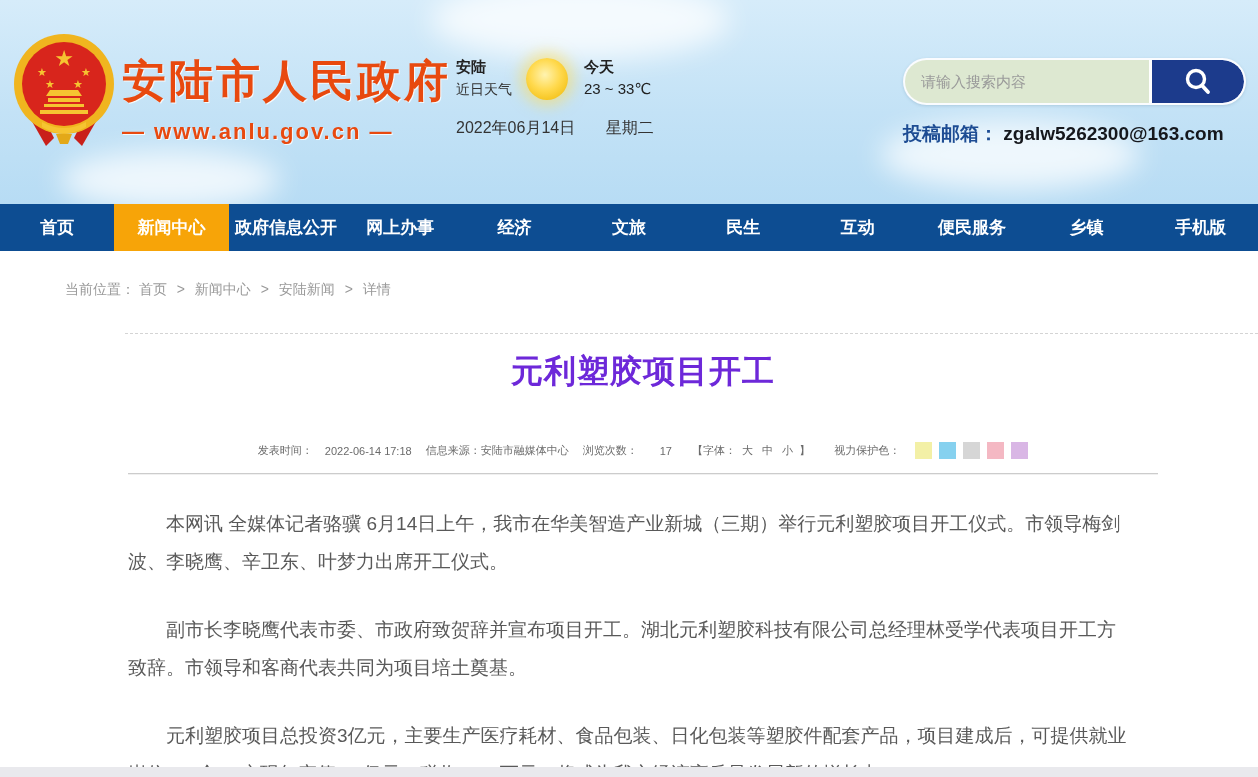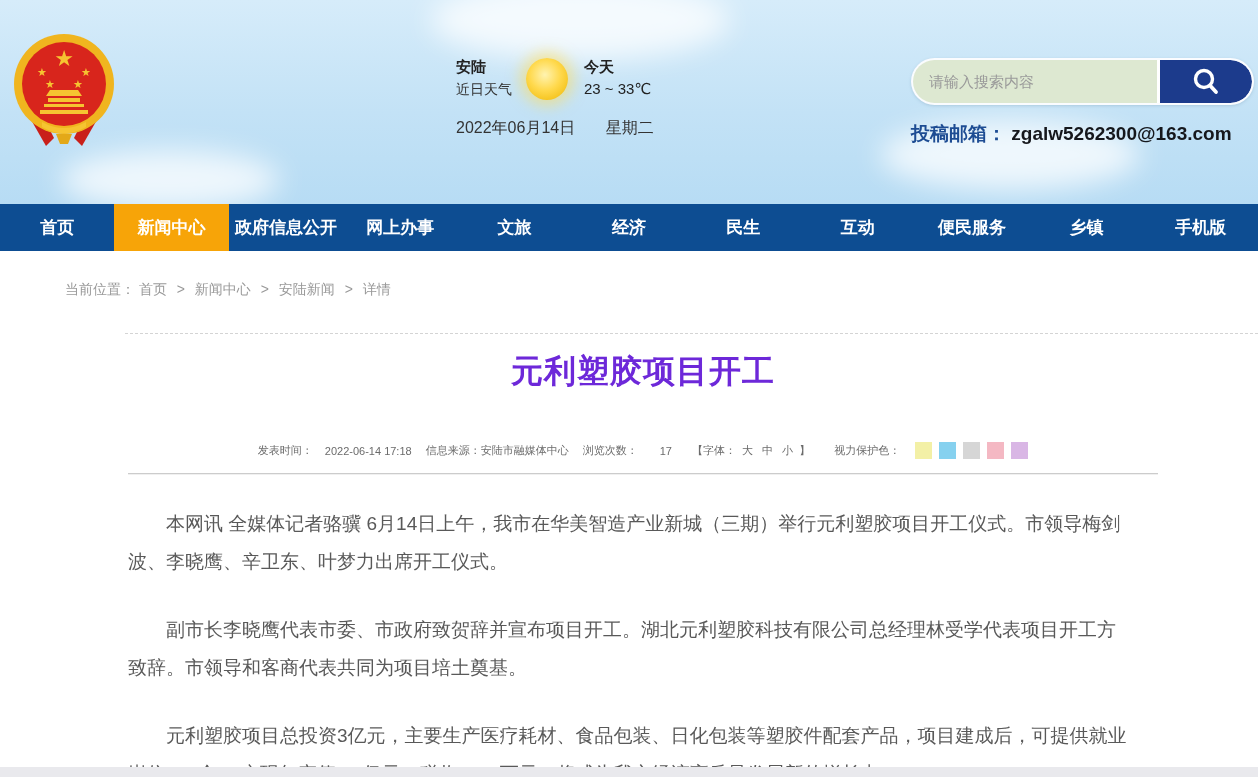--- a/index.html
+++ b/index.html
@@ -28,21 +28,21 @@
   .w-city { font-size:15px; font-weight:bold; line-height:22px; }
   .w-label { font-size:14px; color:#333; line-height:22px; }
   .sun { width:42px; height:42px; margin:2px 16px 0 14px; border-radius:50%;
     background:radial-gradient(circle at 45% 40%, #fff3b0 0%, #ffd94d 45%, #f4c21a 80%);
     box-shadow:0 0 14px 6px rgba(255,220,90,.55); }
   .w-day { font-size:15px; font-weight:bold; line-height:22px; }
   .w-temp { font-size:15px; color:#222; line-height:22px; }
   .w-date { margin-top:18px; font-size:16px; color:#333; }
   .w-week { margin-left:26px; }
 
-  .search-zone { position:absolute; right:2px; top:58px; width:345px; }
+  .search-zone { position:absolute; right:10px; top:58px; width:345px; }
   .search-pill { display:flex; width:343px; height:47px; border-radius:24px; overflow:hidden;
     border:2px solid rgba(250,252,255,.95); background:#fff; box-shadow:0 1px 3px rgba(90,130,160,.25); }
   .search-input { flex:1; border:none; outline:none; background:#dde8d1; padding:0 16px;
     font-size:15px; color:#555; font-family:"Liberation Sans","DejaVu Sans",sans-serif; }
   .search-input::placeholder { color:#9a9a9a; }
   .search-btn { width:92px; border:none; cursor:pointer; background:#1c3b8c;
     border-radius:0 22px 22px 0; display:flex; align-items:center; justify-content:center; margin-left:3px; }
   .email-row { margin-top:16px; font-size:19px; font-weight:bold; white-space:nowrap; }
   .email-label { color:#1d4c93; }
   .email-value { color:#15171c; }
@@ -98,20 +98,24 @@
       <text x="74" y="46" font-size="11" text-anchor="middle" fill="#f6c431">★</text>
       <text x="38" y="58" font-size="11" text-anchor="middle" fill="#f6c431">★</text>
       <text x="66" y="58" font-size="11" text-anchor="middle" fill="#f6c431">★</text>
       <polygon points="34,66 70,66 66,60 38,60" fill="#f6c431"></polygon>
       <rect x="36" y="68" width="32" height="4" fill="#f6c431"></rect>
       <rect x="32" y="74" width="40" height="3" fill="#f6c431"></rect>
       <rect x="28" y="80" width="48" height="4" fill="#f6c431"></rect>
       <path d="M30 92 Q52 104 74 92 L74 97 Q52 110 30 97 Z" fill="#f6c431"></path>
       <polygon points="44,104 60,104 56,114 48,114" fill="#e3a818"></polygon>
     </svg>
+    <div class="brand">
+      <div class="site-title">安陆市人民政府</div>
+      <div class="site-url">— www.anlu.gov.cn —</div>
+    </div>
   </div>
 
   <div class="weather">
     <div class="weather-top">
       <div class="w-col">
         <span class="w-city">安陆</span>
         <span class="w-label">近日天气</span>
       </div>
       <div class="sun"></div>
       <div class="w-col">
@@ -140,22 +144,22 @@
       <span class="email-value">zgalw5262300@163.com</span>
     </div>
   </div>
 </div>
 
 <div class="nav">
   <div class="nav-item">首页</div>
   <div class="nav-item active">新闻中心</div>
   <div class="nav-item">政府信息公开</div>
   <div class="nav-item">网上办事</div>
+  <div class="nav-item">经济</div>
   <div class="nav-item">文旅</div>
-  <div class="nav-item">经济</div>
   <div class="nav-item">民生</div>
   <div class="nav-item">互动</div>
   <div class="nav-item">便民服务</div>
   <div class="nav-item">乡镇</div>
   <div class="nav-item">手机版</div>
 </div>
 
 <div class="breadcrumb">
   <span>当前位置：</span>
   <a>首页</a>

